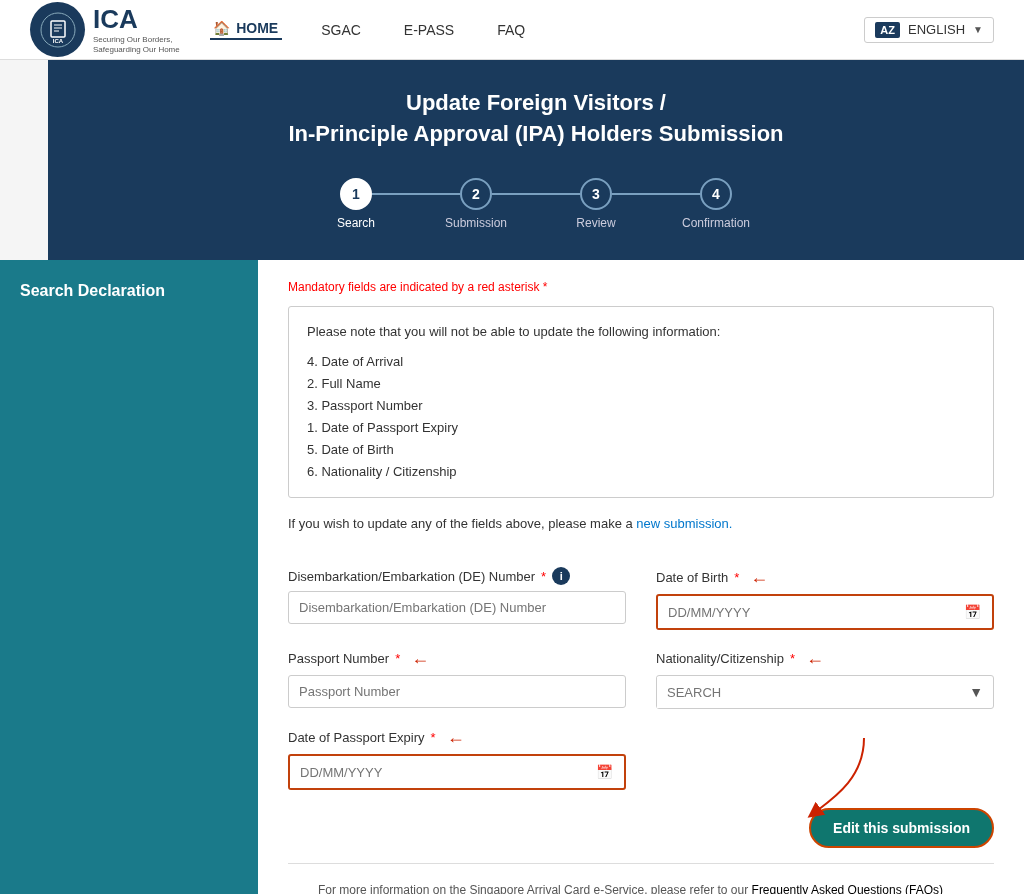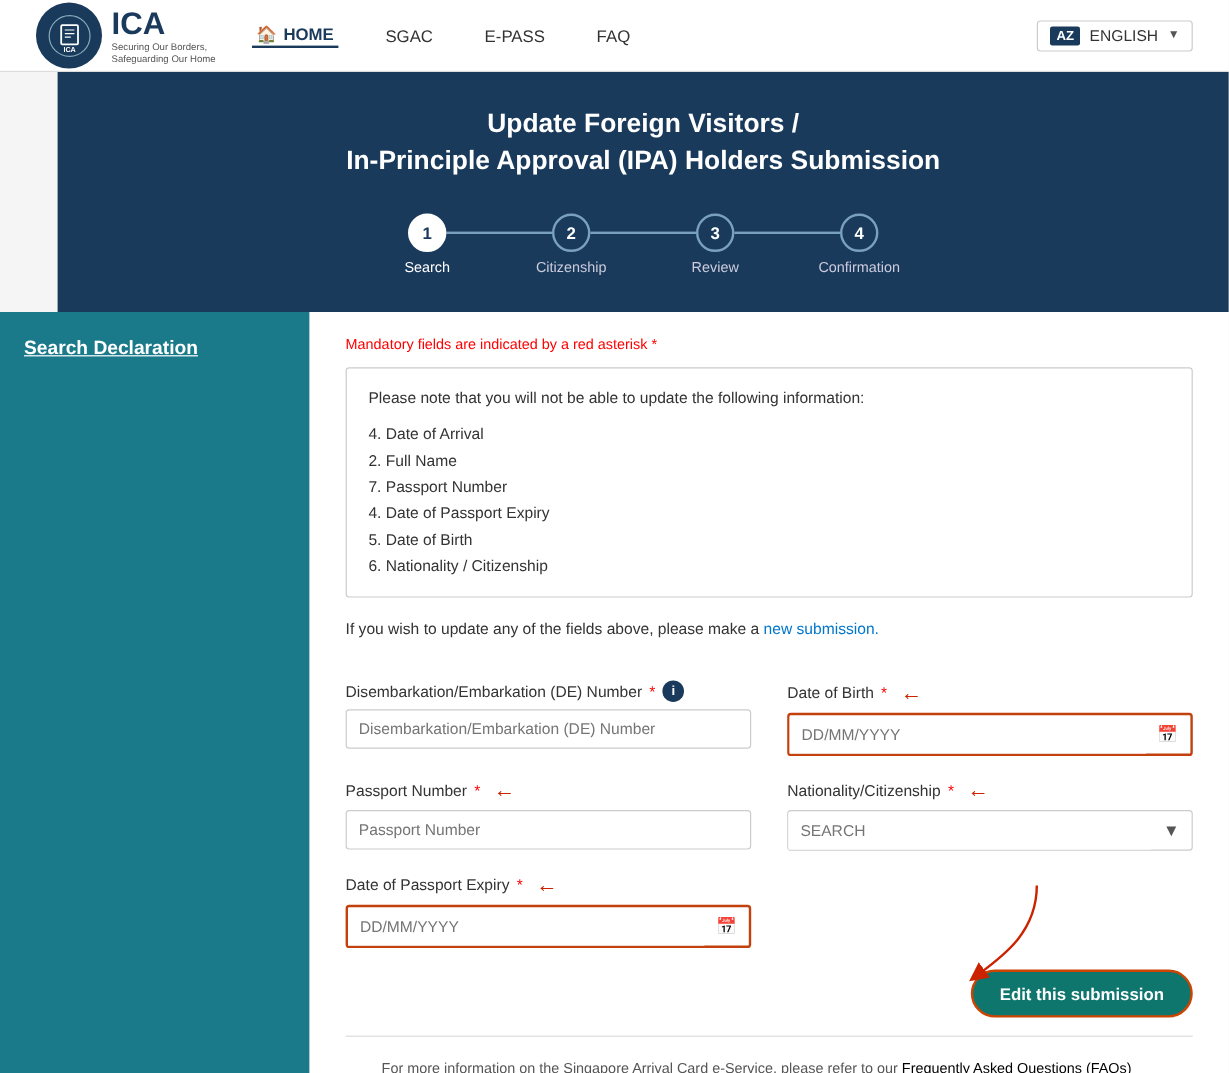--- a/index.html
+++ b/index.html
@@ -141,21 +141,20 @@
       width: 258px;
       min-width: 258px;
       background: #1a7a8a;
       color: white;
       padding: 22px 20px;
     }
     .sidebar-title {
       font-size: 16px;
       font-weight: bold;
       color: white;
-      text-decoration: underline;
     }
 
     
     .form-area {
       flex: 1;
       background: white;
       padding: 20px 30px 20px;
     }
     .mandatory-note {
       font-size: 12px;
@@ -323,21 +322,21 @@
   </div>
   <div class="steps">
     <div class="step-item">
       <div class="step-circle active">1</div>
       <div class="step-line"></div>
       <span class="step-label active">Search</span>
     </div>
     <div class="step-item">
       <div class="step-circle">2</div>
       <div class="step-line"></div>
-      <span class="step-label">Citizenship</span>
+      <span class="step-label">Submission</span>
     </div>
     <div class="step-item">
       <div class="step-circle">3</div>
       <div class="step-line"></div>
       <span class="step-label">Review</span>
     </div>
     <div class="step-item">
       <div class="step-circle">4</div>
       <span class="step-label">Confirmation</span>
     </div>
@@ -353,22 +352,22 @@
   <div class="form-area">
     <p class="mandatory-note">
       <span>Mandatory fields are indicated by a red asterisk</span> <span style="color:red">*</span>
     </p>
 
     <div class="notice-box">
       <p>Please note that you will not be able to update the following information:</p>
       <div>
         <div>4. Date of Arrival</div>
         <div>2. Full Name</div>
-        <div>7. Passport Number</div>
-        <div>4. Date of Passport Expiry</div>
+        <div>3. Passport Number</div>
+        <div>1. Date of Passport Expiry</div>
         <div>5. Date of Birth</div>
         <div>6. Nationality / Citizenship</div>
       </div>
     </div>
 
     <p class="update-note">
       <span>If you wish to update any of the fields above, please make a</span>
       <a class="new-submission-link">new submission.</a>
     </p>
 

